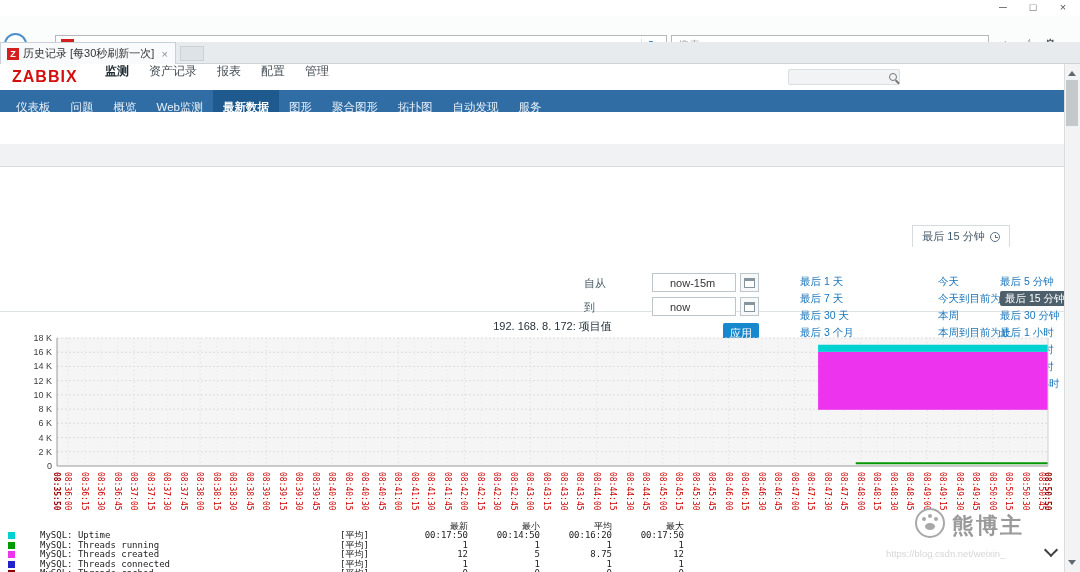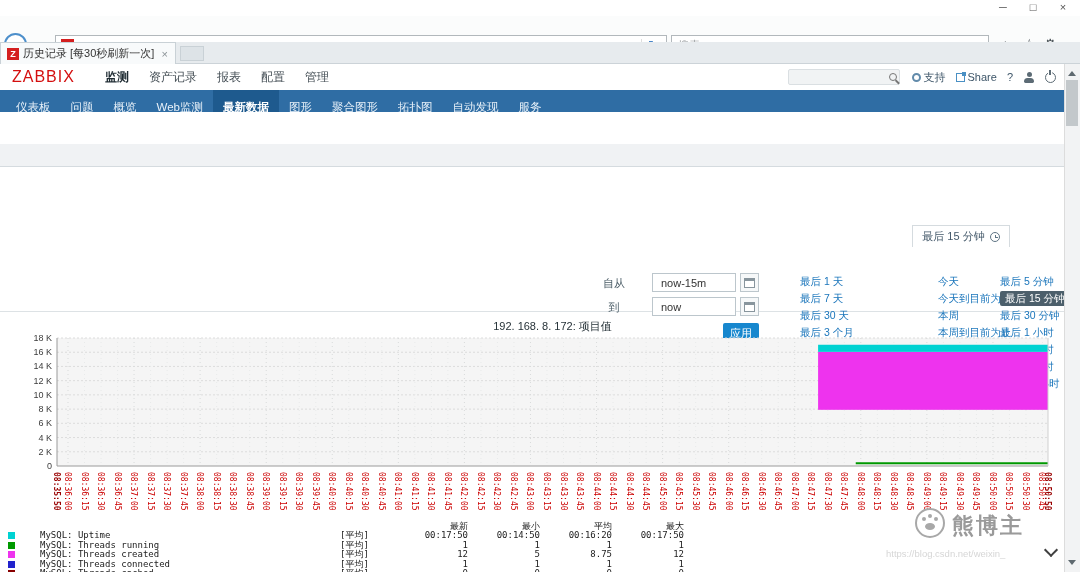--- a/index.html
+++ b/index.html
@@ -33,22 +33,22 @@
 #tabrow{position:absolute;left:0;top:42px;width:1080px;height:22px;background:#e7ebee;border-bottom:1px solid #ccd3d8;display:flex}
 .tab{width:176px;height:22px;background:#f8fafb;border:1px solid #c9d1d6;border-bottom:none;
   display:flex;align-items:center;padding:0 4px}
 .tab .favicon{width:12px;height:12px;line-height:12px}
 .tab-title{flex:1;font-size:11px;color:#333;white-space:nowrap;overflow:hidden}
 .tab-close{color:#8a9297;font-size:11px;padding:0 3px}
 .newtab{width:24px;height:15px;margin:4px 0 0 4px;background:#dde3e7;border:1px solid #c9d1d6}
 
 
 #app{position:absolute;left:0;top:64px;width:1064px;height:508px;background:#fff;overflow:hidden}
-#zlogo{position:absolute;left:12px;top:4px;font-size:16px;font-weight:normal;color:#d40f0f;letter-spacing:1px}
-#main-nav{position:absolute;left:95px;top:0;height:14px;display:flex;}
+#zlogo{position:absolute;left:12px;top:4px;font-size:16px;font-weight:bold;color:#d40f0f;letter-spacing:1px}
+#main-nav{position:absolute;left:95px;top:0;height:14px;display:flex;align-items:center}
 .nav-item{padding:0 10px;font-size:12px;color:#444e55;line-height:26px}
 .nav-item.active{font-weight:bold;color:#1f2c33}
 #hsearch{position:absolute;left:788px;top:5px;width:112px;height:16px;background:#f1f3f4;border:1px solid #dadfe2;
   border-radius:2px;display:flex;align-items:center;justify-content:flex-end;padding-right:2px}
 #header-right{position:absolute;right:8px;top:0;height:26px;display:flex;align-items:center;gap:10px}
 .hitem{font-size:11px;color:#3d5568;display:flex;align-items:center}
 .ic-ring{display:inline-block;width:9px;height:9px;border:2px solid #628bab;border-radius:50%;margin-right:3px}
 .ic-share{display:inline-block;width:9px;height:9px;border:1.5px solid #4a90c4;margin-right:3px;position:relative}
 .ic-share::after{content:"";position:absolute;right:-2px;top:-2px;width:4px;height:4px;background:#4a90c4}
 .ic-user{position:relative;width:12px;height:11px;display:inline-block}
@@ -80,24 +80,24 @@
 .clock::before{content:"";position:absolute;left:4px;top:2px;width:1px;height:3px;background:#5f7585}
 .clock::after{content:"";position:absolute;left:4px;top:4px;width:3px;height:1px;background:#5f7585}
 #filter-tab{position:absolute;right:6px;top:82px;height:20px;background:#eef1f3;border:1px solid #d5dbdf;
   display:flex;align-items:center;font-size:11px;color:#d2691e;padding:0 7px}
 .funnel{display:inline-block;width:0;height:0;border-left:5px solid transparent;border-right:5px solid transparent;
   border-top:6px solid #2fb5b5;position:relative;margin-left:5px}
 .funnel::after{content:"";position:absolute;left:-1px;top:-1px;width:2px;height:6px;background:#2fb5b5}
 
 #filterpanel{position:absolute;left:0;top:102px;width:1064px;height:146px;background:#fff;
   border-top:1px solid #d5dbdf;border-bottom:1px solid #dde2e5}
-.f-label{position:absolute;width:60px;text-align:center;font-size:11px;color:#4a5c66}
+.f-label{position:absolute;width:60px;text-align:left;font-size:11px;color:#4a5c66}
 #from-label{left:584px;top:109px}
 #to-label{left:584px;top:133px}
-.f-input{position:absolute;width:84px;height:19px;border:1px solid #bcc6cc;font-size:11px;padding:0 8px;color:#333;
+.f-input{position:absolute;width:84px;height:19px;border:1px solid #bcc6cc;font-size:11px;padding:0 17px;color:#333;
   font-family:inherit;background:#fff}
 #from-input{left:652px;top:106px}
 #to-input{left:652px;top:130px}
 .cal-btn{position:absolute;width:19px;height:19px;border:1px solid #bcc6cc;background:#f6f8f9;
   display:flex;align-items:center;justify-content:center}
 #cal1{left:740px;top:106px}#cal2{left:740px;top:130px}
 .cal{display:inline-block;width:11px;height:10px;border:1px solid #88959d;background:linear-gradient(#88959d 0 2px,#fff 2px)}
 #apply-btn{position:absolute;left:723px;top:156px;width:36px;height:20px;background:#1787ce;color:#fff;
   font-size:11px;border-radius:2px;line-height:20px;text-align:center}
 .qr-col{position:absolute;top:106px;display:flex;flex-direction:column}
@@ -176,33 +176,20 @@
     <span id="zlogo">ZABBIX</span>
     <nav id="main-nav">
         <span class="nav-item active">监测</span>
         <span class="nav-item">资产记录</span>
         <span class="nav-item">报表</span>
         <span class="nav-item">配置</span>
         <span class="nav-item">管理</span>
       </nav>
     <div id="hsearch">
       <span class="mag" style="margin-right:0"></span>
-    </div>
-    <div id="header-right">
-      <span class="hitem">
-        <span class="ic-ring"></span>
-        <span>支持</span>
-      </span>
-      <span class="hitem">
-        <span class="ic-share"></span>
-        <span>Share</span>
-      </span>
-      <span class="hitem">?</span>
-      <span class="ic-user"></span>
-      <span class="ic-power"></span>
     </div>
     <div id="subnav">
         <span class="sub-item">仪表板</span>
         <span class="sub-item">问题</span>
         <span class="sub-item">概览</span>
         <span class="sub-item">Web监测</span>
         <span class="sub-item active">最新数据</span>
         <span class="sub-item">图形</span>
         <span class="sub-item">聚合图形</span>
         <span class="sub-item">拓扑图</span>

